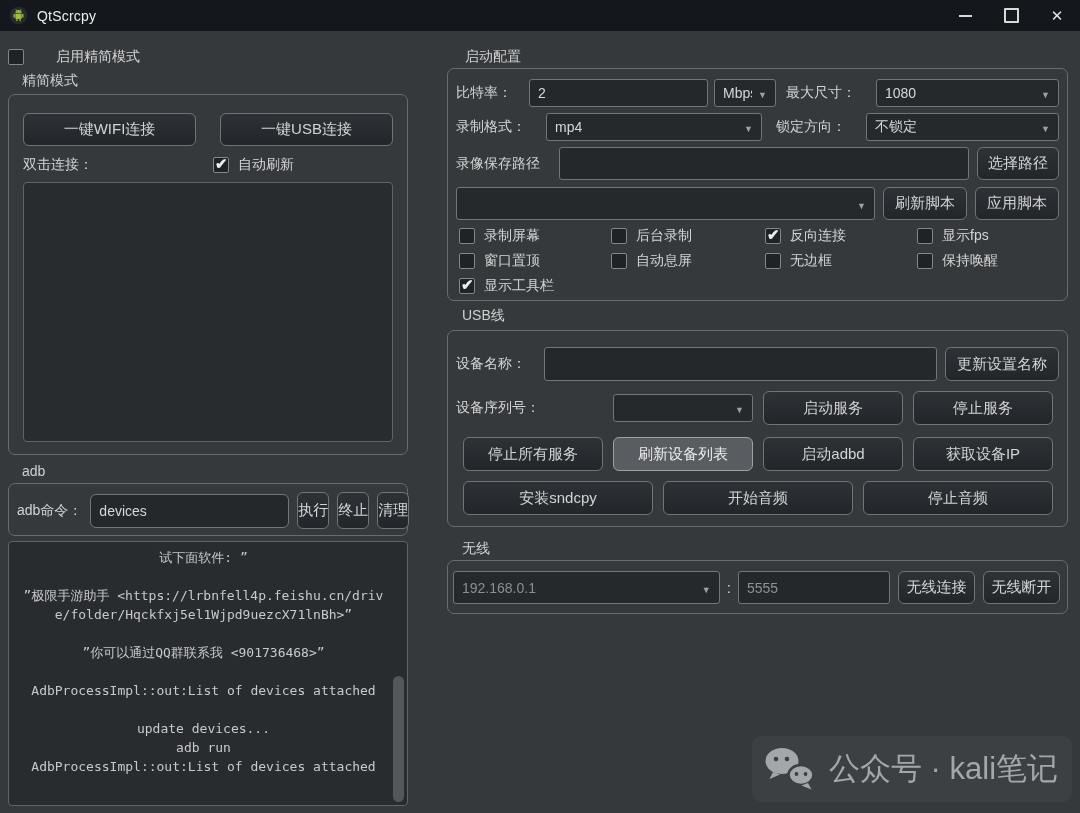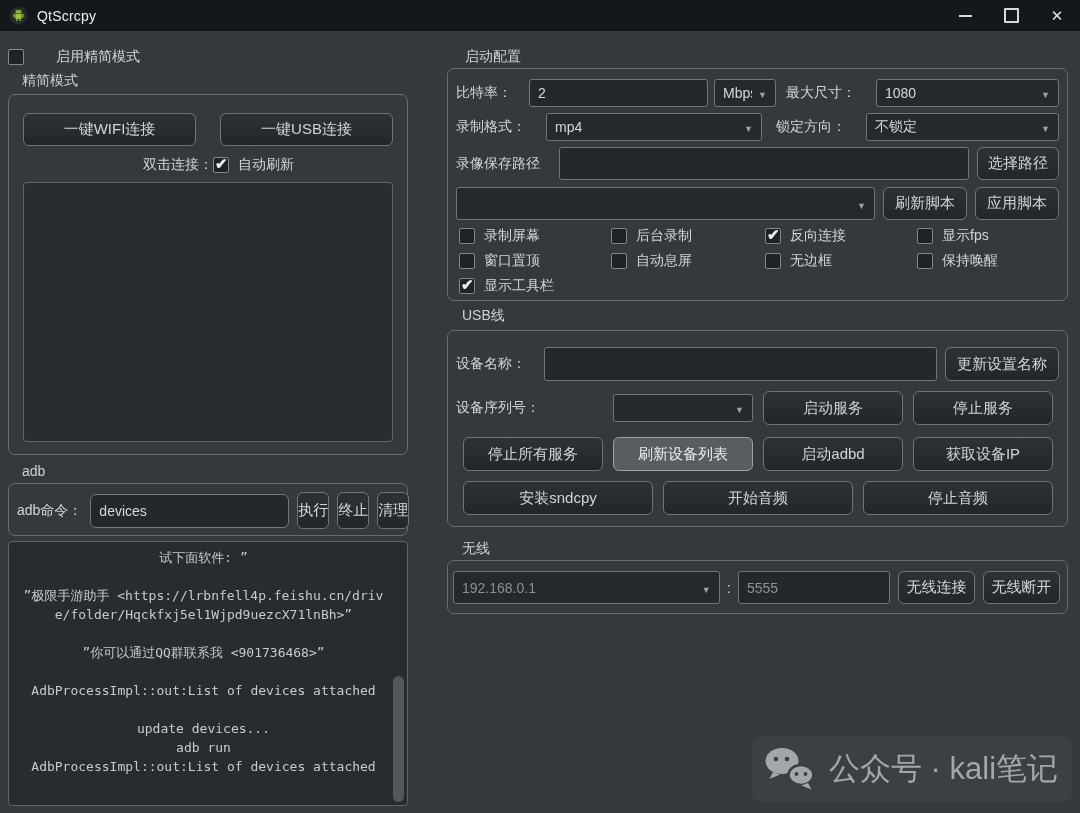--- a/index.html
+++ b/index.html
@@ -62,21 +62,21 @@
   }
   .lbl { font-size:14px; color:#d3d4d5; white-space:nowrap; }
   .row { position:absolute; display:flex; align-items:center; }
 
   
   .enable-row { top:17px; left:0;gap:32px; }
   .title-simple { top:41px; left:14px; }
   .gbox-simple { top:63px; left:0; width:400px; height:361px; }
   .btns-row { top:18px; left:14px; right:14px; gap:24px; }
   .btns-row .btn { flex:1; height:33px; }
-  .dc-row { top:61px; left:14px; right:14px;text-align:right; }
+  .dc-row { top:61px; left:14px; right:14px; }
   .dc-row .lbl { width:190px; }
   .listbox {
     position:absolute; top:87px; left:14px; right:14px; height:260px;
     background:#292c2e; border:1px solid #606467; border-radius:4px;
   }
   .title-adb { top:432px; left:14px; }
   .gbox-adb { top:452px; left:0; width:400px; height:53px; }
   .adb-row { top:8px; left:8px; right:6px; gap:8px; }
   .adb-row .tinput { flex:1; height:34px;border-radius:6px; }
   .adb-row .btn { width:43px; height:37px; }

